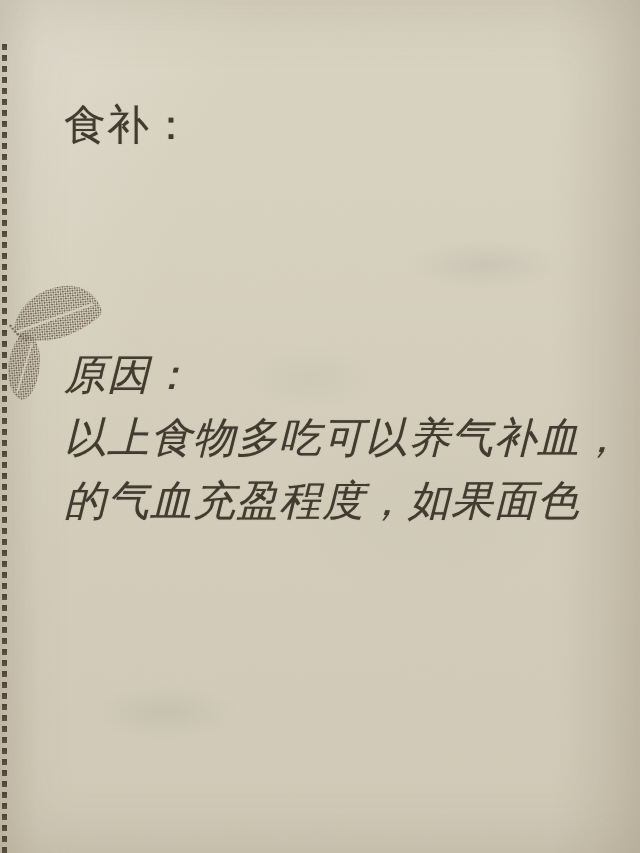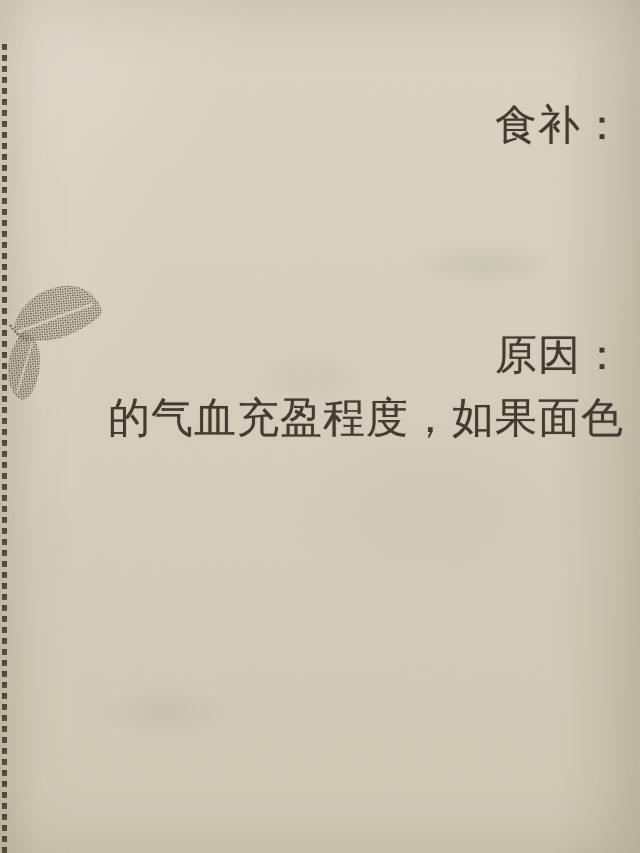--- a/index.html
+++ b/index.html
@@ -15,21 +15,20 @@
     font-family: "Liberation Serif", serif;
     background:
       radial-gradient(ellipse 110px 36px at 485px 265px, rgba(138,144,142,0.16), rgba(138,144,142,0) 70%),
       radial-gradient(ellipse 105px 40px at 165px 712px, rgba(132,138,136,0.15), rgba(132,138,136,0) 70%),
       radial-gradient(ellipse 90px 45px at 310px 378px, rgba(150,152,148,0.10), rgba(150,152,148,0) 70%),
       radial-gradient(ellipse 220px 130px at 430px 505px, rgba(158,158,148,0.07), rgba(158,158,148,0) 70%),
       linear-gradient(110deg, rgba(255,255,255,0.20) 0%, rgba(255,255,255,0) 28%),
       linear-gradient(to right, rgba(118,104,80,0.10) 0%, rgba(118,104,80,0) 6%, rgba(118,104,80,0) 86%, rgba(118,104,80,0.13) 100%),
       linear-gradient(to bottom, #dad4c3 0%, #d6cfbd 45%, #d1cab7 100%);
     box-shadow: inset 0 0 70px rgba(108,96,72,0.20);
-    text-align: right;
   }
   .stitch {
     position: absolute;
     left: 2px;
     top: 44px;
     width: 5px;
     height: 809px;
     background: repeating-linear-gradient(
       to bottom,
       rgba(62,53,40,0.92) 0px,
@@ -38,21 +37,21 @@
       rgba(72,62,47,0) 11px
     );
     filter: blur(0.4px);
   }
   .text-block {
     position: absolute;
     left: 64px;
     width: 560px;
   }
   .s1 { top: 94px; }
-  .s2 { top: 324px; }
+  .s2 { top: 344px; font-style: italic; }
   .line {
     font-size: 42px;
     line-height: 63px;
     letter-spacing: 1px;
     color: #3e372c;
     text-shadow: 0 0 1px rgba(62,55,44,0.45);
     white-space: nowrap;
   }
   .leaf {
     position: absolute;
@@ -89,20 +88,21 @@
     <path d="M16,54 C6,68 1,88 6,104 C9,113 15,121 21,118 C30,114 36,96 36,78 C36,64 30,55 22,52 C20,51 17,52 16,54 Z" fill="url(#ht)"></path>
     <path d="M13,112 L28,62" stroke="#d6cfbd" stroke-width="1.8" fill="none" opacity="0.85"></path>
   </svg>
 
   <div class="text-block s1">
     <div class="line">食补：</div>
   </div>
 
   <div class="text-block s2">
     <div class="line">原因：</div>
+    <div class="line">以上食物多吃可以养气补血，</div>
     <div class="line">的气血充盈程度，如果面色</div>
   </div>
 
   <svg class="grain" width="640" height="853">
     <filter id="grainf">
       <feTurbulence type="fractalNoise" baseFrequency="0.85" numOctaves="2" seed="7" stitchTiles="stitch"></feTurbulence>
       <feColorMatrix type="matrix" values="0 0 0 0 0.46
                 0 0 0 0 0.43
                 0 0 0 0 0.36
                 0 0 0 0.55 0"></feColorMatrix>

